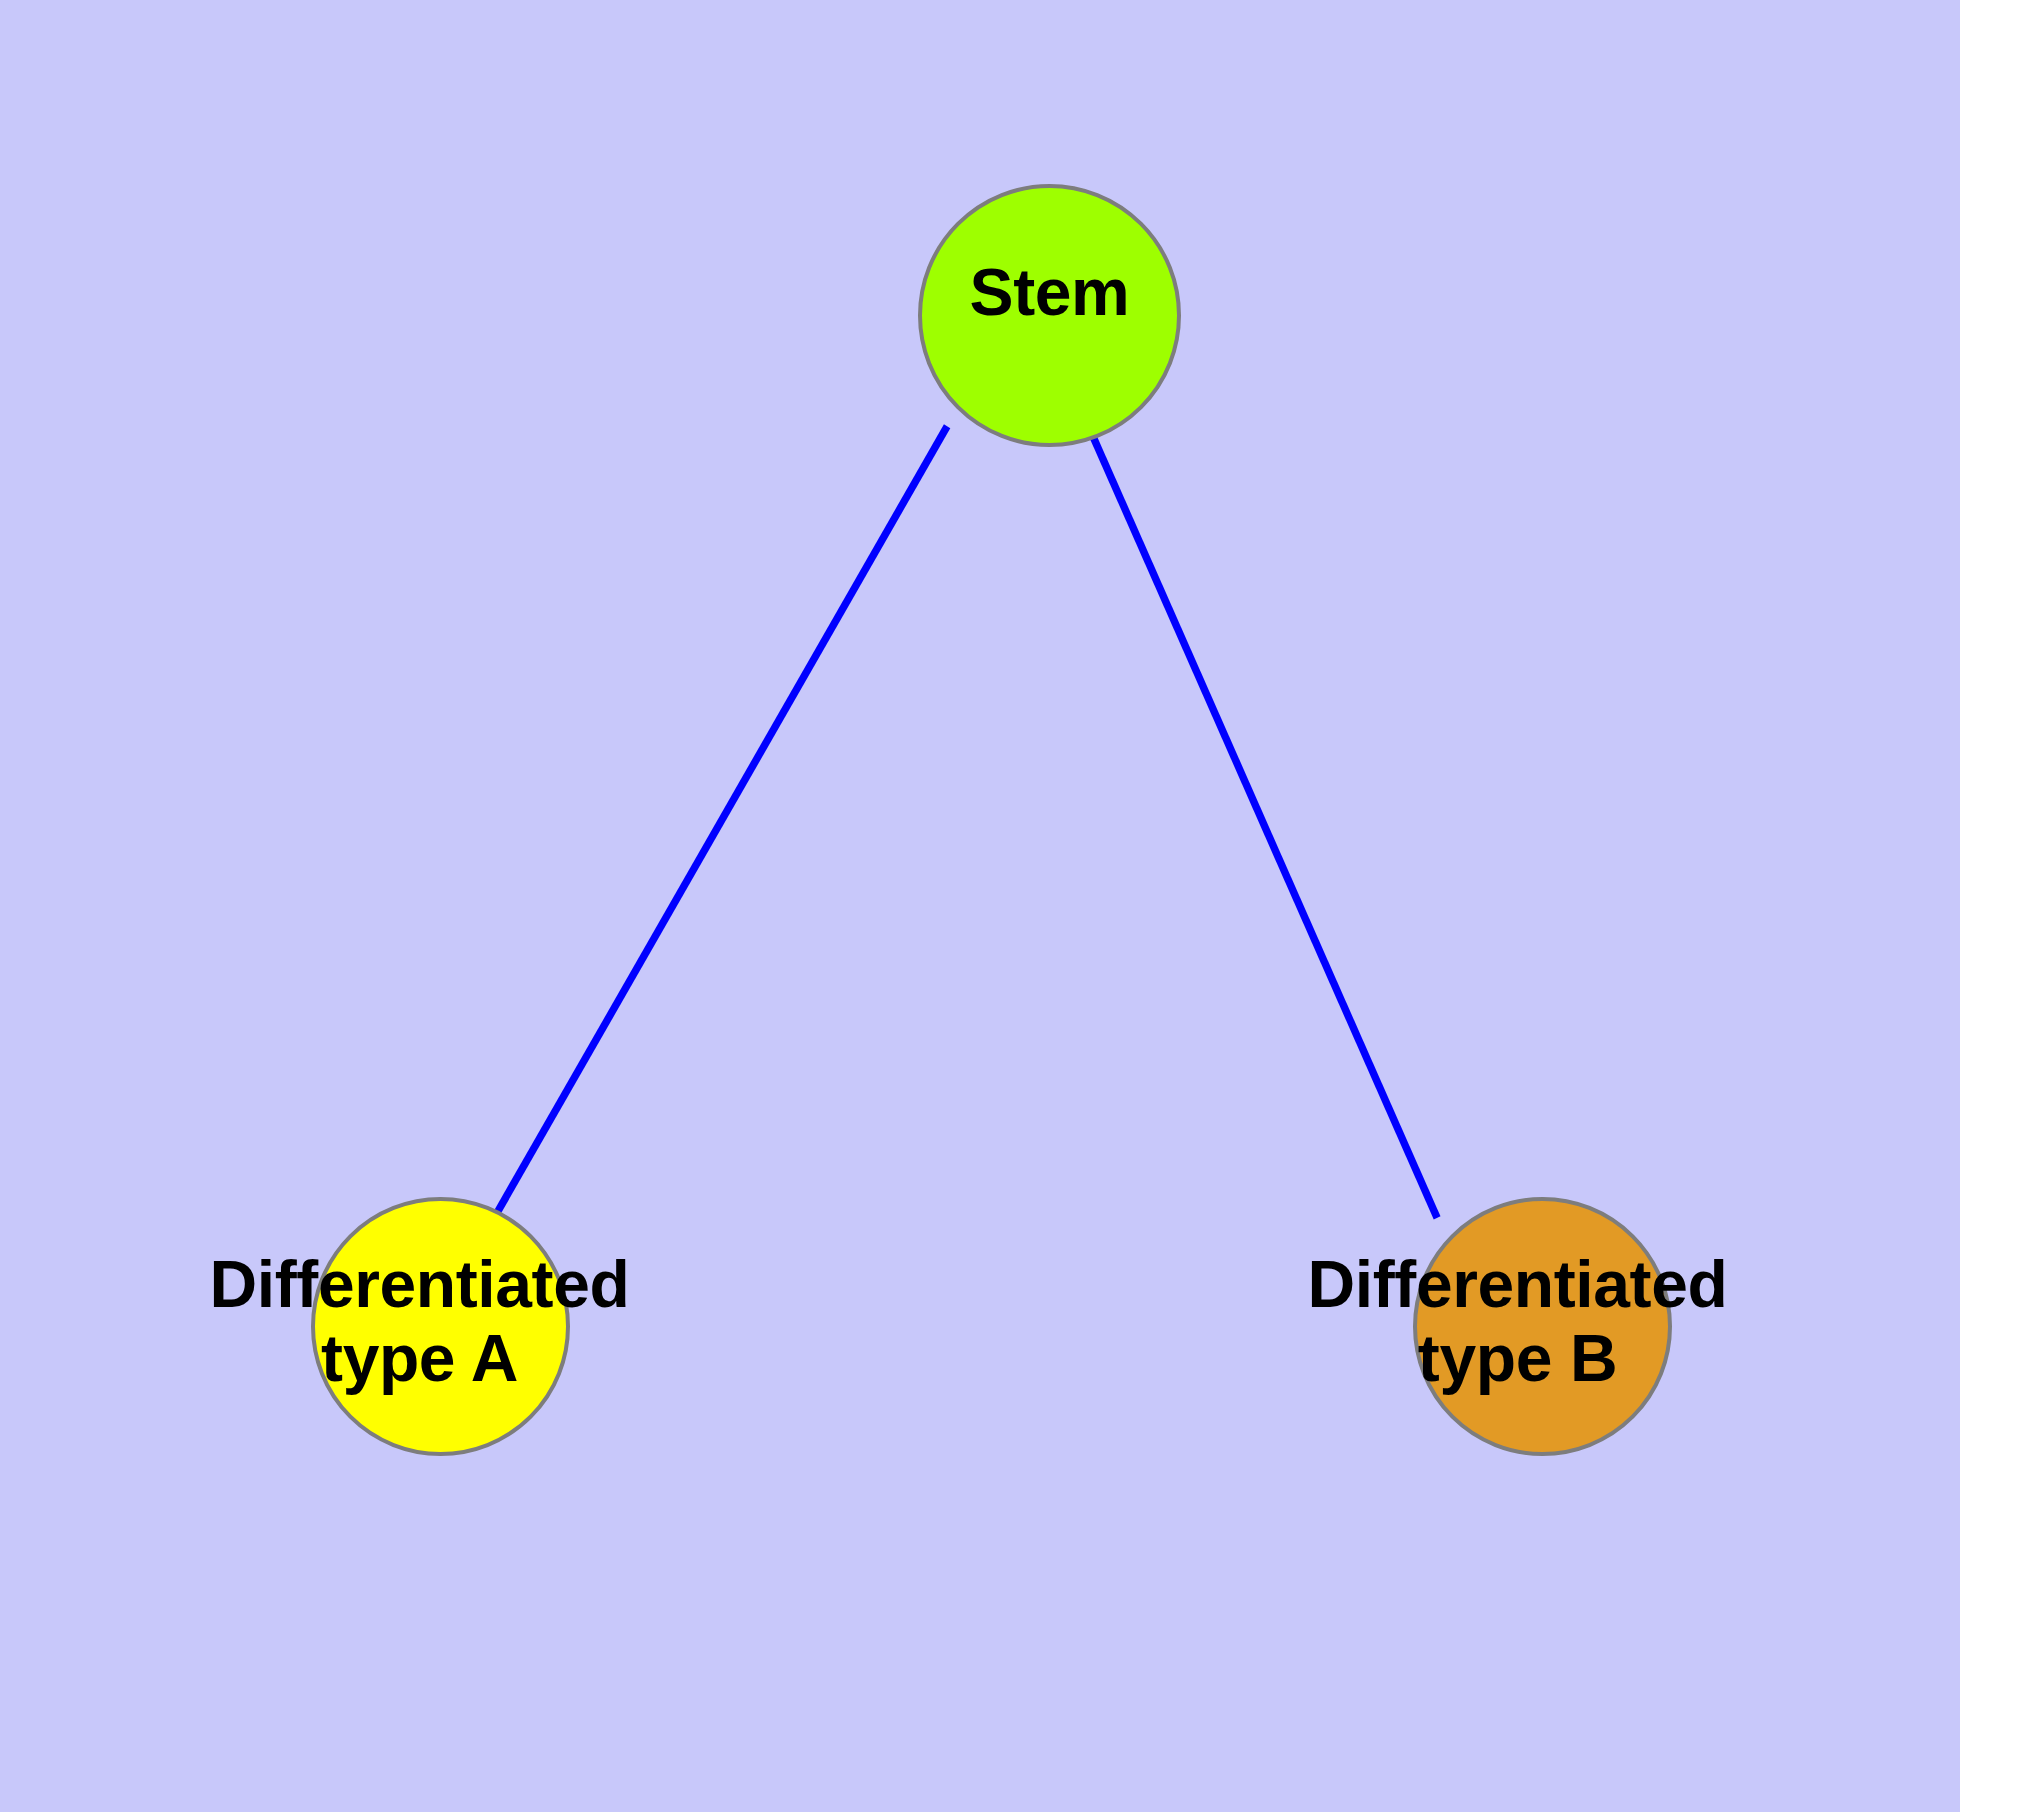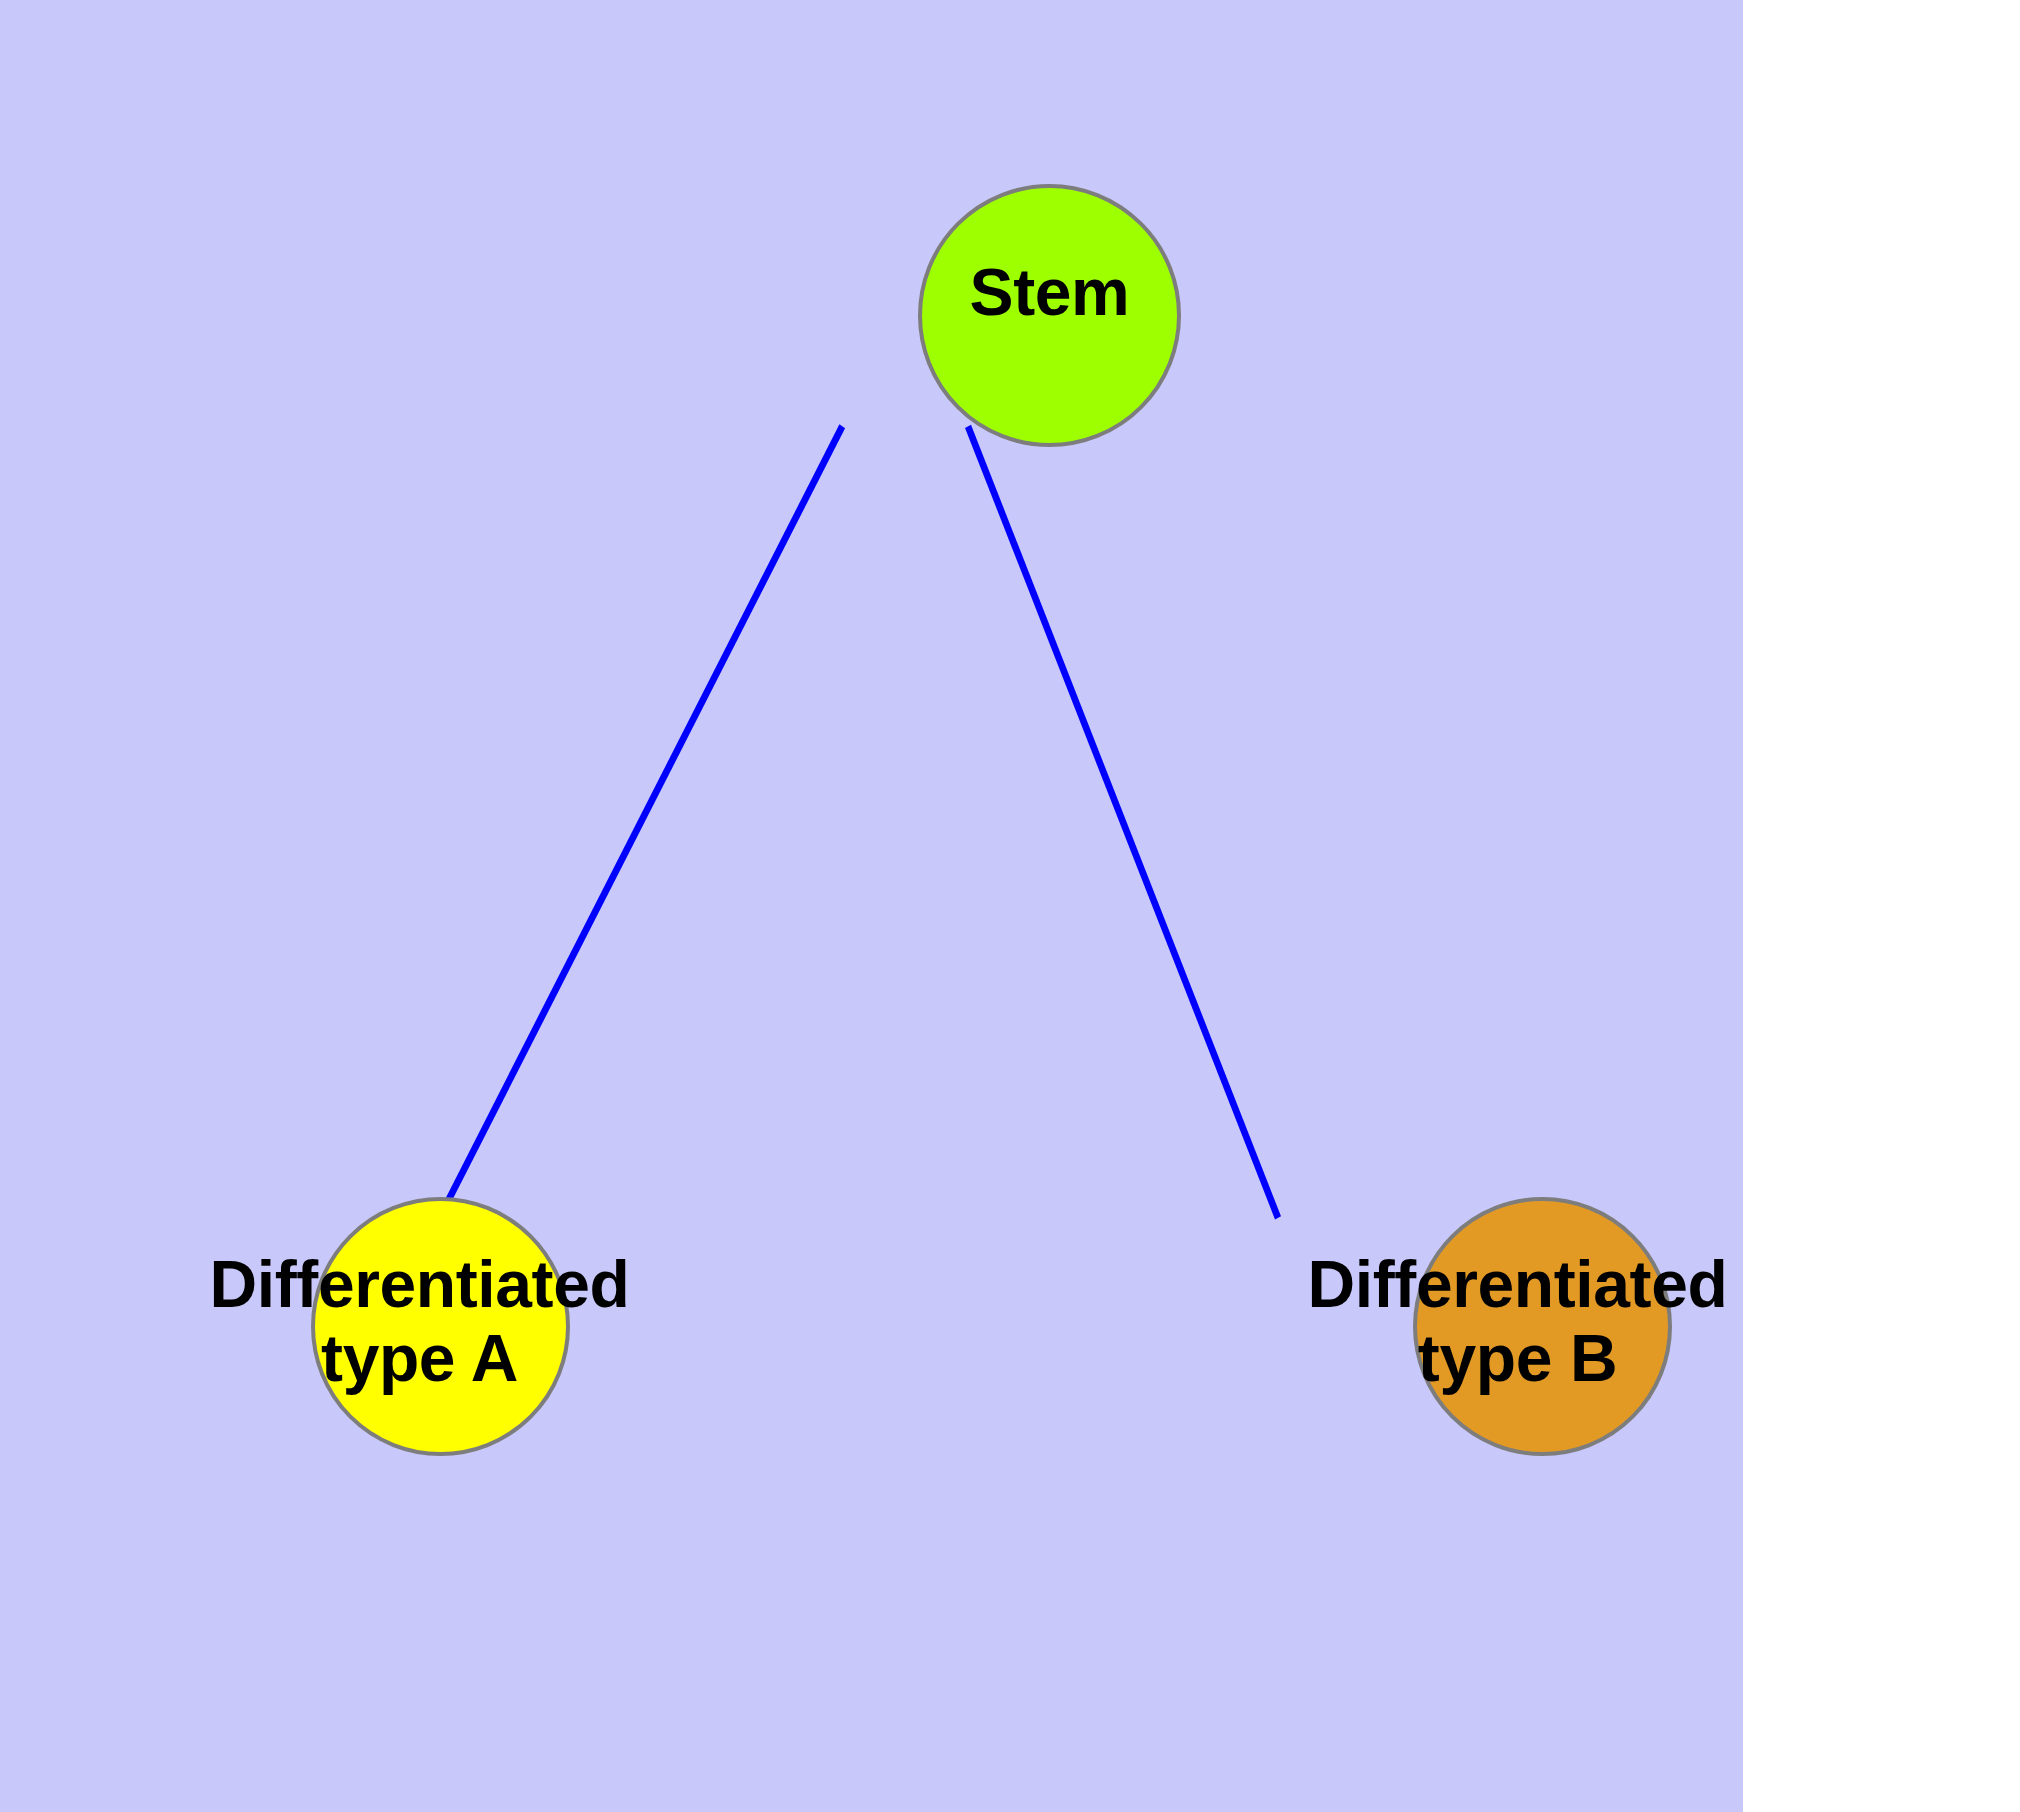--- a/index.html
+++ b/index.html
@@ -81,21 +81,21 @@
   #label-diff-b {
     left: 1263px;
     top: 1248px;
     width: 509px;
     font-size: 66px;
   }
 </style>
 </head>
 <body>
 
-<div id="canvas" style="width: 1743px; height: 1812px;">
+<div id="canvas" style="width: 1960px; height: 1812px;">
 
   <div id="graph-background" style="background: rgb(200, 200, 250);"></div>
 
   <svg id="edge-layer" viewBox="0 0 2384 2138" preserveAspectRatio="none">
     <line x1="1152" y1="503" x2="601" y2="1437" stroke="#0000FF" stroke-width="9"></line>
     <line x1="1324" y1="503" x2="1748" y2="1437" stroke="#0000FF" stroke-width="9"></line>
   </svg>
 
   <div class="node" id="node-stem" style="left: 918px; top: 184px; width: 263px; height: 263px; background: rgb(158, 255, 0); border-color: rgb(125, 125, 125);"></div>
   <div class="node-label" id="label-stem">Stem</div>

